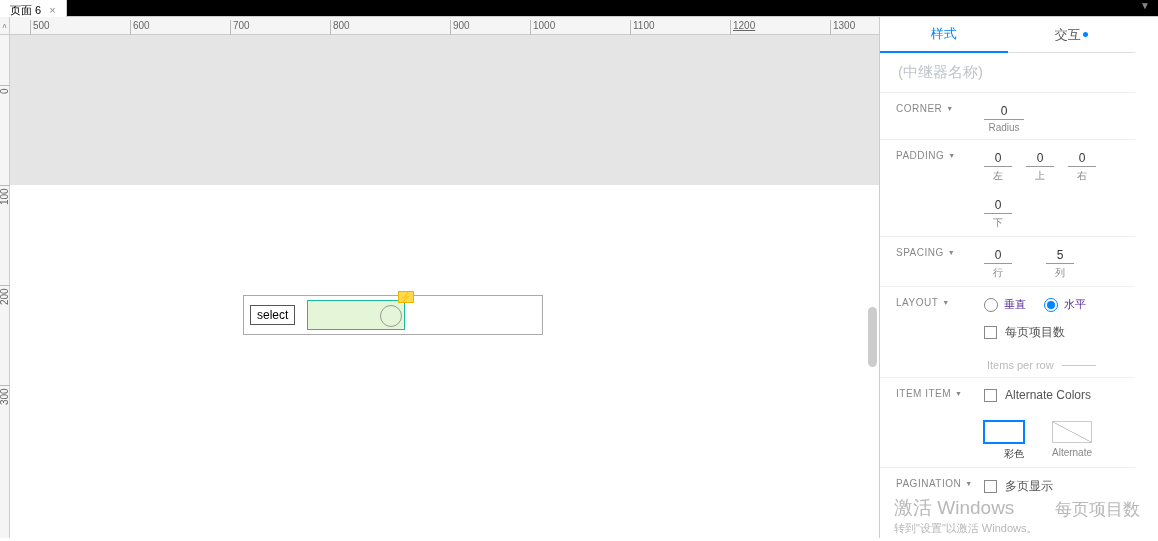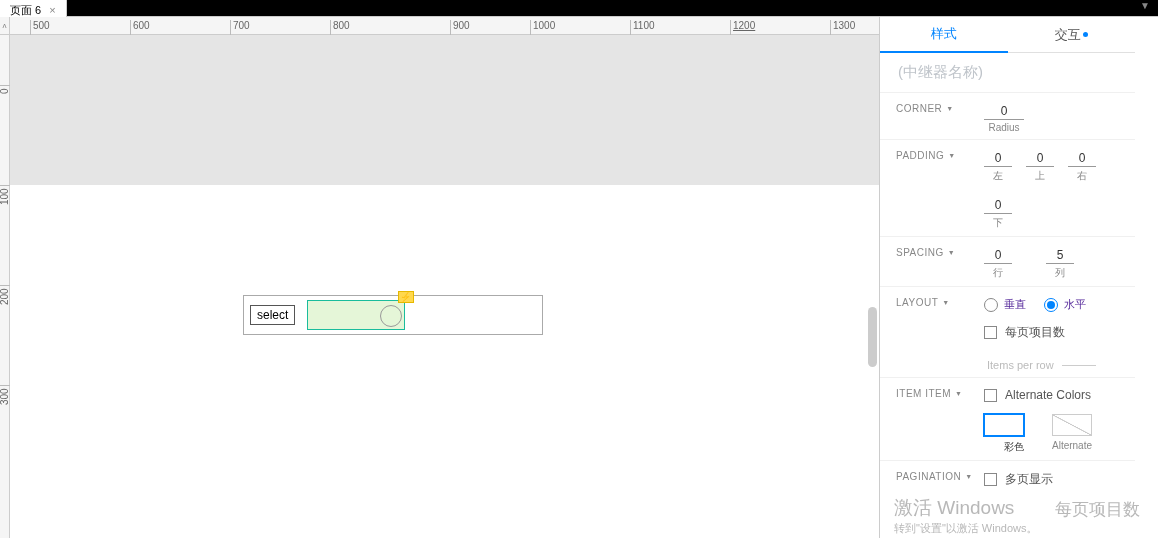--- a/index.html
+++ b/index.html
@@ -212,21 +212,21 @@
             <span class="line"></span>
           </div>
       </div>
     </div>
 
     <div class="prop-row">
       <div class="prop-label">
           <span>ITEM ITEM</span>
           <span class="caret">▼</span>
         </div>
-      <div class="prop-fields" style="flex-direction:row;gap:8px;align-items:flex-start">
+      <div class="prop-fields" style="flex-direction:row;gap:15px;align-items:flex-start">
         <div class="chk-row">
             <span class="checkbox"></span>
             <span>Alternate Colors</span>
           </div>
         <div class="swatch-row">
           <div class="swatch-col active">
               <div class="swatch active-sw"></div>
               <span class="swatch-sub">彩色</span>
             </div>
           <div class="swatch-col">

